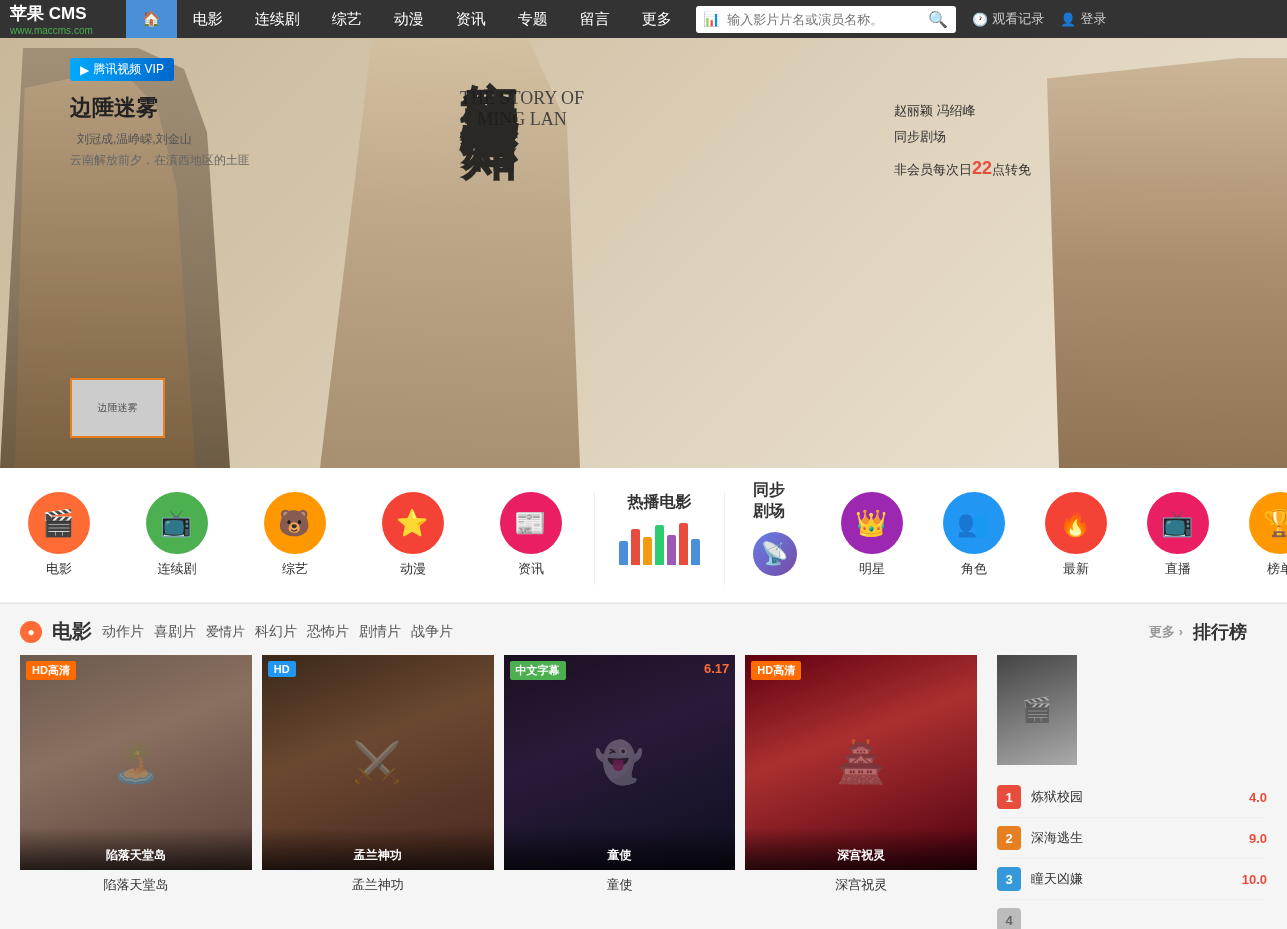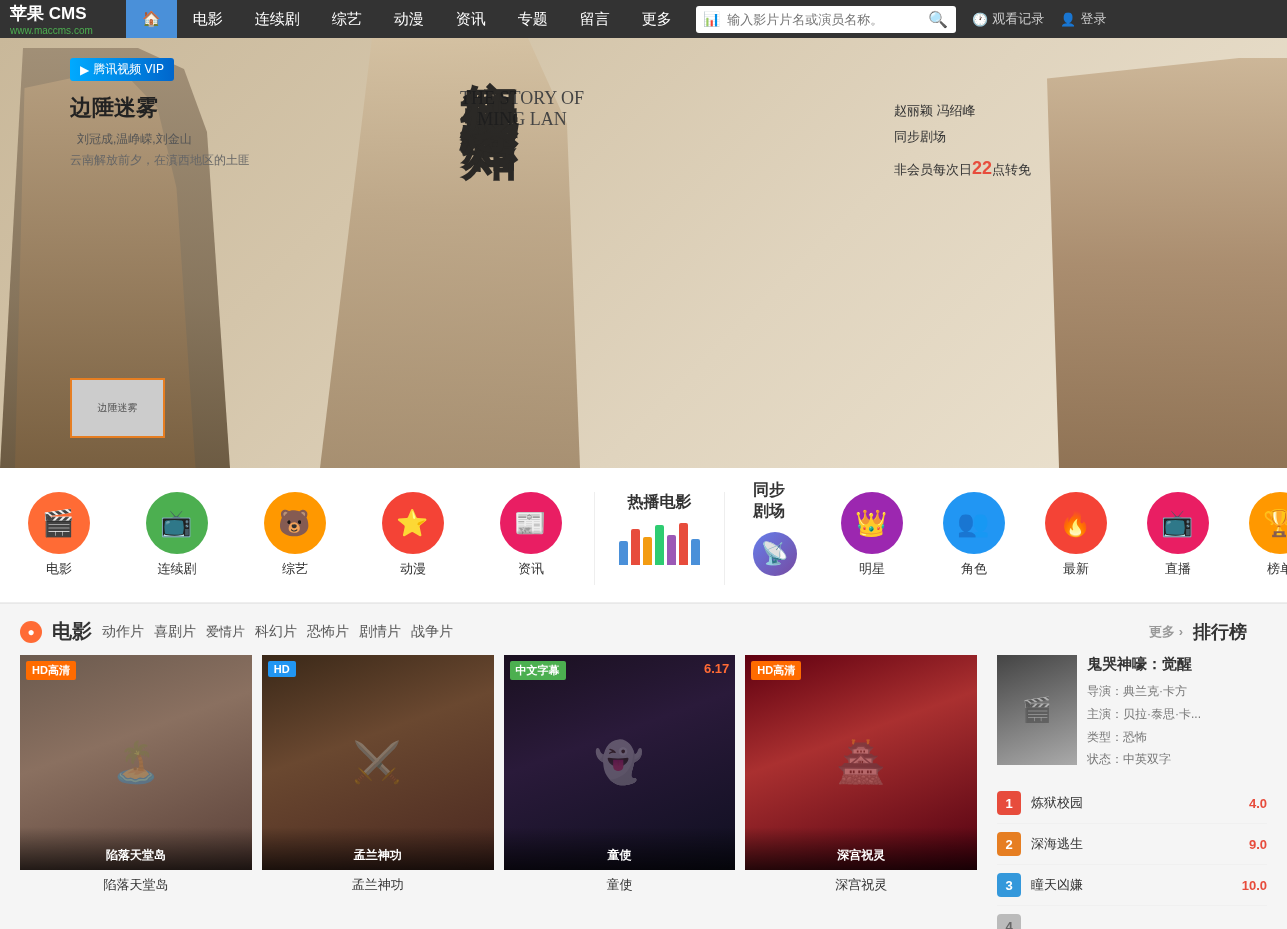--- a/index.html
+++ b/index.html
@@ -212,35 +212,20 @@
       <div style="font-size:13px;color:#333;margin-top:6px;text-align:center;">深宫祝灵</div>
     </div>
   </div>
 
   <div style="width:290px;padding-left:20px;">
 
     <div style="display:flex;gap:10px;margin-bottom:12px;cursor:pointer;">
       <div style="width:80px;height:110px;background:linear-gradient(160deg,#444,#aaa);flex-shrink:0;display:flex;align-items:center;justify-content:center;">
         <span style="color:rgba(255,255,255,0.5);font-size:24px;">🎬</span>
       </div>
-      <div style="flex:1;">
-        <div style="font-size:15px;font-weight:bold;color:#333;margin-bottom:6px;">鬼哭神嚎：觉醒</div>
-        <div style="font-size:12px;color:#777;line-height:1.9;">
-          导演：<span>典兰克·卡方</span>
-        </div>
-        <div style="font-size:12px;color:#777;line-height:1.9;">
-          主演：<span>贝拉·泰思·卡...</span>
-        </div>
-        <div style="font-size:12px;color:#777;line-height:1.9;">
-          类型：<span>恐怖</span>
-        </div>
-        <div style="font-size:12px;color:#777;line-height:1.9;">
-          状态：<span>中英双字</span>
-        </div>
-      </div>
     </div>
 
     <ul style="list-style:none;">
       <li style="display:flex;align-items:center;padding:8px 0;border-bottom:1px solid #f0f0f0;cursor:pointer;">
         <div style="width:24px;height:24px;border-radius:4px;background:#e74c3c;display:flex;align-items:center;justify-content:center;color:#fff;font-size:13px;font-weight:bold;margin-right:10px;flex-shrink:0;">1</div>
         <span style="flex:1;font-size:13px;color:#333;">炼狱校园</span>
         <span style="color:#e74c3c;font-size:13px;font-weight:bold;">4.0</span>
       </li>
       <li style="display:flex;align-items:center;padding:8px 0;border-bottom:1px solid #f0f0f0;cursor:pointer;">
         <div style="width:24px;height:24px;border-radius:4px;background:#e67e22;display:flex;align-items:center;justify-content:center;color:#fff;font-size:13px;font-weight:bold;margin-right:10px;flex-shrink:0;">2</div>

